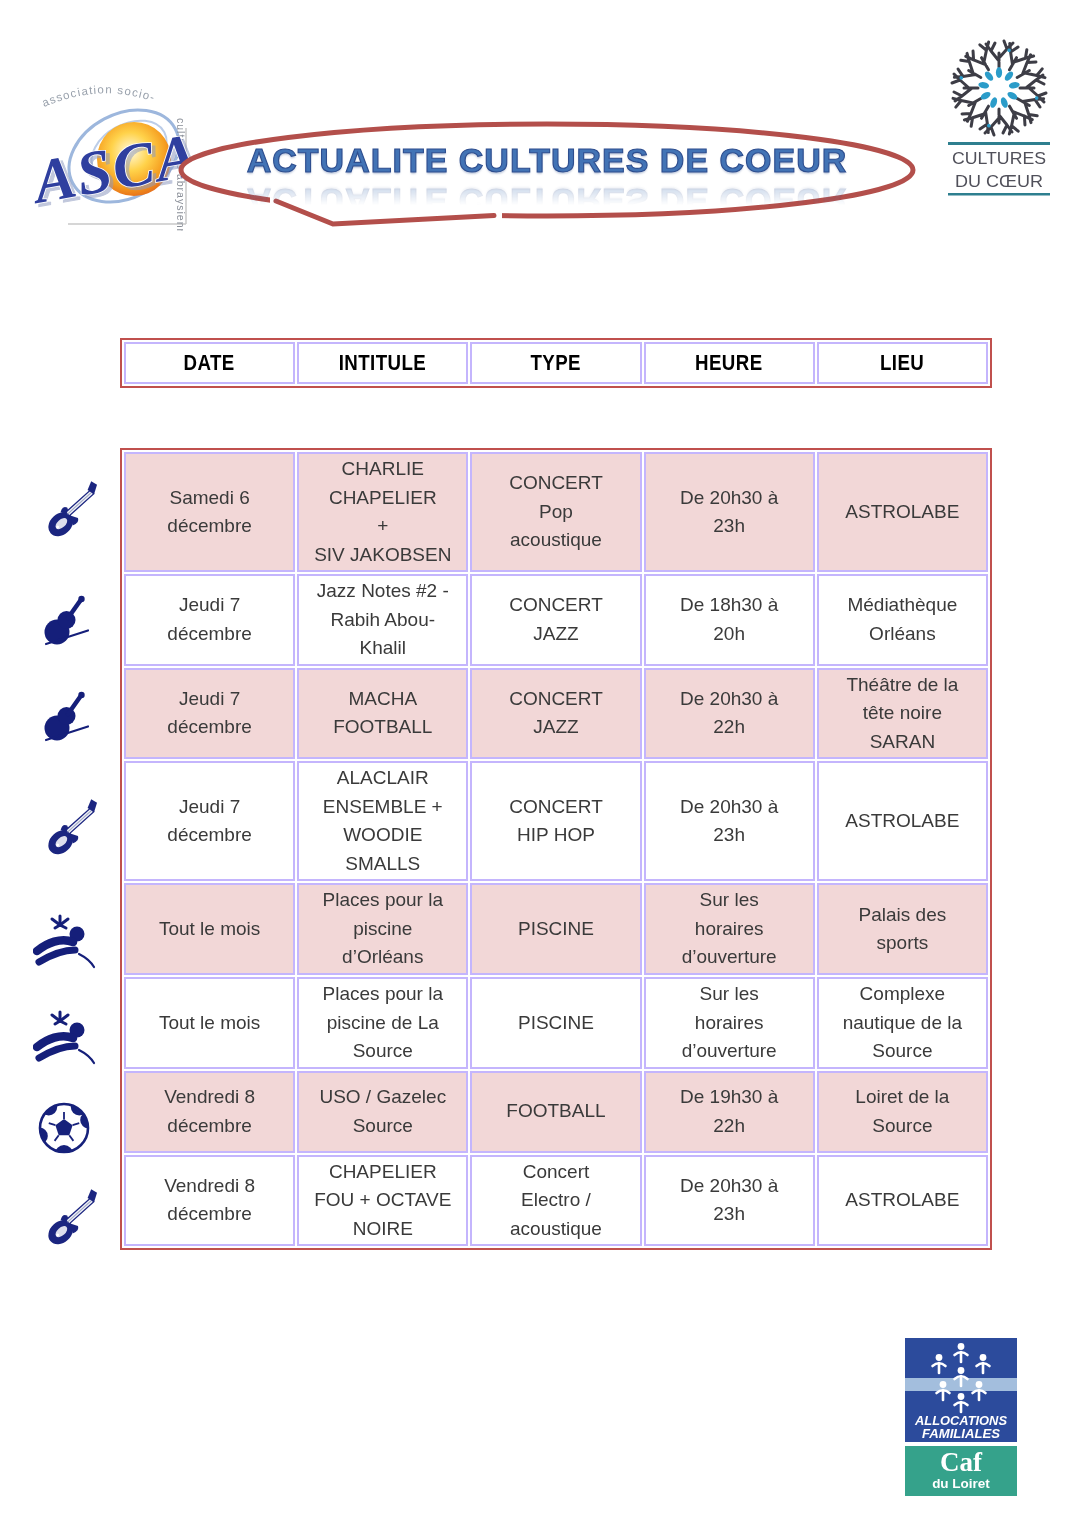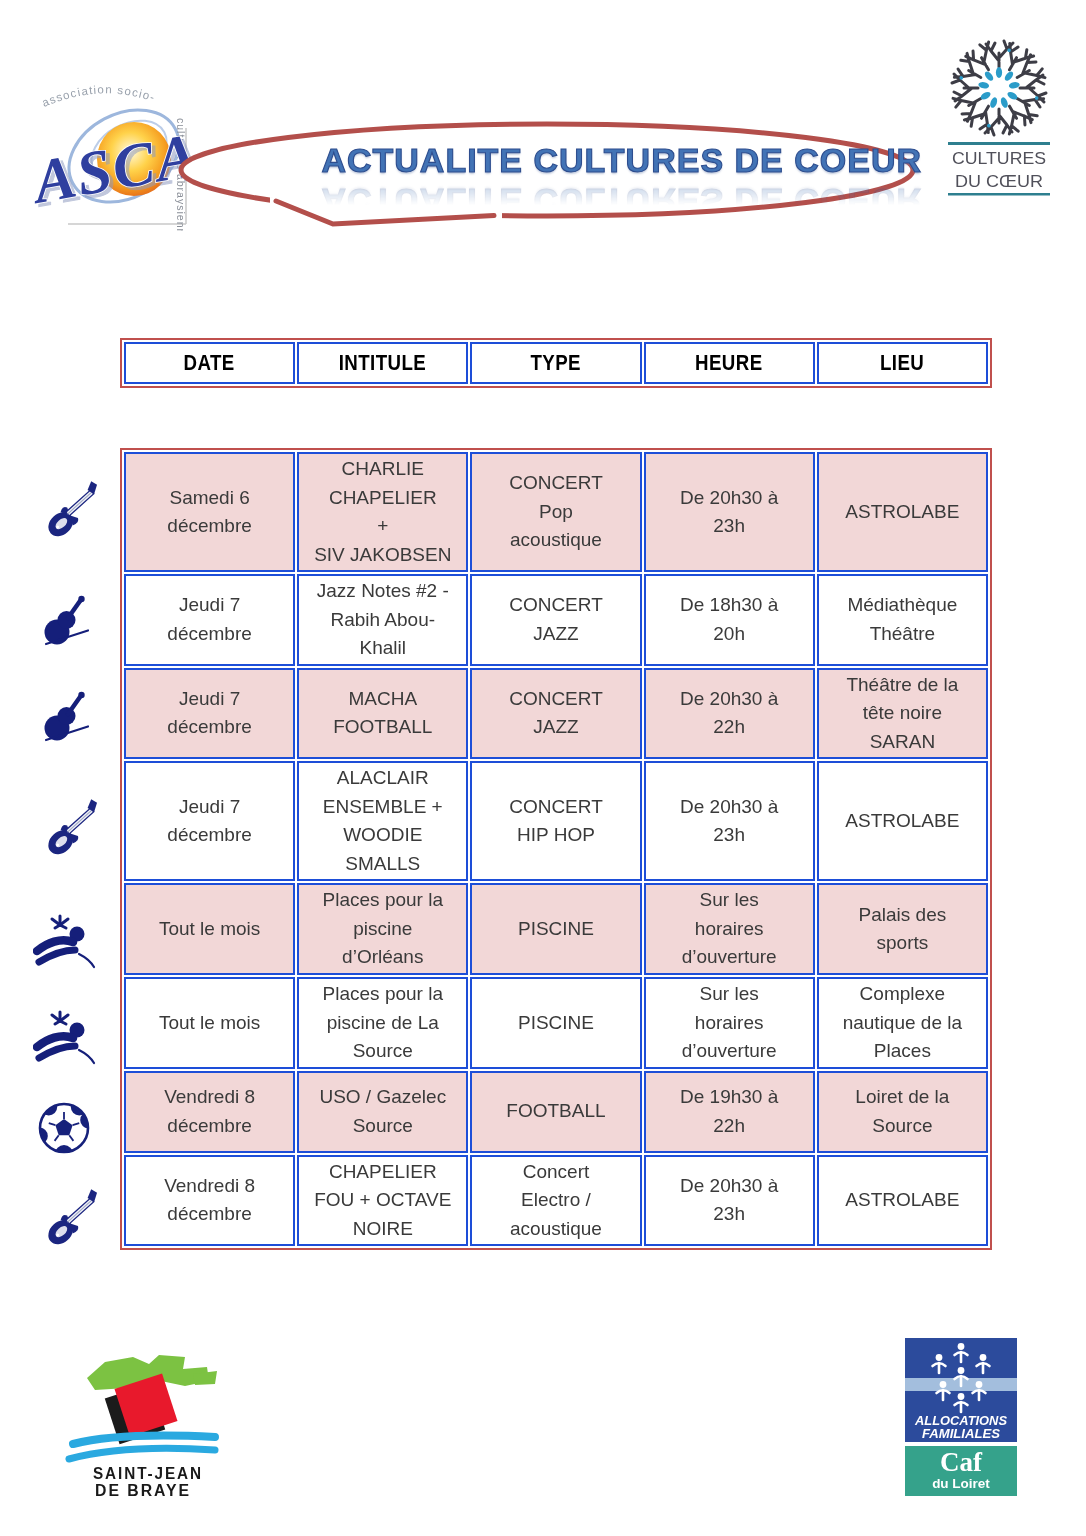--- a/index.html
+++ b/index.html
@@ -2,33 +2,33 @@
 <html><head>
 <meta charset="utf-8">
 <style>
   html,body{margin:0;padding:0;background:#ffffff;}
   #page{position:relative;width:1086px;height:1536px;background:#ffffff;overflow:hidden;
         font-family:"Liberation Sans",sans-serif;}
 
   
   .bubble{position:absolute;left:172px;top:120px;width:750px;height:125px;}
   .bubble svg{position:absolute;left:0;top:0;}
-  .bubble-title{position:absolute;left:0;right:0;top:21px;text-align:right;
+  .bubble-title{position:absolute;left:0;right:0;top:21px;text-align:center;
       font-size:34px;font-weight:bold;letter-spacing:1px;color:#4273b5;
       -webkit-text-stroke:1.1px #2d4d8e;
       text-shadow:0 2px 2px rgba(120,140,180,.45);}
   .bubble-title.reflection{top:61px;transform:scaleY(-1);opacity:.3;
       -webkit-mask-image:linear-gradient(to top,#000 8%,transparent 62%);
       mask-image:linear-gradient(to top,#000 8%,transparent 62%);}
 
   
   table.grid{position:absolute;left:120px;width:872px;table-layout:fixed;
       border-collapse:separate;border-spacing:2px;background:#fff;
       border:2px solid #c0504d;}
-  table.grid th,table.grid td{border:2px solid #1d4ed8;text-align:center;
+  table.grid th,table.grid td{border:2px solid #c4b5fd;text-align:center;
       vertical-align:middle;background:#ffffff;overflow:hidden;}
   table.head{top:338px;}
   table.head th{height:36px;font-size:22px;color:#000;}
   table.head th span{display:inline-block;transform:scaleX(.85);font-weight:bold;letter-spacing:.5px;}
   table.body{top:448px;}
   table.body td{font-size:19px;color:#3a3a3a;line-height:1.5;white-space:pre-line;padding:1px 4px;}
   tr.shaded td{background:#f2d7d7;}
 
   
   .row-icon{position:absolute;}
@@ -162,21 +162,21 @@
       <td>Jeudi 7
 décembre</td>
       <td>Jazz Notes #2 -
 Rabih Abou-
 Khalil</td>
       <td>CONCERT
 JAZZ</td>
       <td>De 18h30 à
 20h</td>
       <td>Médiathèque
-Théâtre</td>
+Orléans</td>
     </tr>
     <tr class="shaded" style="height:88px">
       <td>Jeudi 7
 décembre</td>
       <td>MACHA
 FOOTBALL</td>
       <td>CONCERT
 JAZZ</td>
       <td>De 20h30 à
 22h</td>
@@ -213,21 +213,21 @@
       <td>Tout le mois</td>
       <td>Places pour la
 piscine de La
 Source</td>
       <td>PISCINE</td>
       <td>Sur les
 horaires
 d’ouverture</td>
       <td>Complexe
 nautique de la
-Places</td>
+Source</td>
     </tr>
     <tr class="shaded" style="height:82px">
       <td>Vendredi 8
 décembre</td>
       <td>USO / Gazelec
 Source</td>
       <td>FOOTBALL</td>
       <td>De 19h30 à
 22h</td>
       <td>Loiret de la
@@ -333,32 +333,20 @@
       </svg></div>
   <div class="row-icon" style="left:36px;top:1100px">
     <svg width="56" height="56" viewBox="0 0 56 56">
         <use href="#ic-football"></use>
       </svg></div>
   <div class="row-icon" style="left:37px;top:1183px">
     <svg width="72" height="72" viewBox="0 0 72 72">
         <use href="#ic-guitar"></use>
       </svg></div>
 
-  <div class="logo" style="left:65px;top:1348px;width:175px;height:150px;">
-    <svg width="175" height="150" viewBox="0 0 175 150">
-      <polygon points="22,30 40,14 68,9 84,16 94,7 120,9 118,21 142,19 144,33 120,38 96,33 62,40 30,42" fill="#7cc242"></polygon>
-      <polygon points="128,26 152,23 150,36 130,37" fill="#7cc242"></polygon>
-      <rect x="46" y="42" width="48" height="48" transform="rotate(-18 70 66)" fill="#1b1b1b"></rect>
-      <rect x="56" y="32" width="50" height="50" transform="rotate(-18 81 57)" fill="#e8192c"></rect>
-      <path d="M 8 96 Q 55 84 150 89" stroke="#2aa9e0" stroke-width="8" fill="none" stroke-linecap="round"></path>
-      <path d="M 4 111 Q 60 96 150 102" stroke="#2aa9e0" stroke-width="7" fill="none" stroke-linecap="round"></path>
-      <text x="83" y="131" text-anchor="middle" font-size="16" font-weight="bold" letter-spacing="2" fill="#1a1a1a" textLength="110" lengthAdjust="spacingAndGlyphs" font-family="Liberation Sans, sans-serif">SAINT-JEAN</text>
-      <text x="78" y="148" text-anchor="middle" font-size="16" font-weight="bold" letter-spacing="2" fill="#1a1a1a" textLength="96" lengthAdjust="spacingAndGlyphs" font-family="Liberation Sans, sans-serif">DE BRAYE</text>
-    </svg>
-  </div>
 
   <div class="logo" style="left:905px;top:1338px;width:112px;height:158px;">
     <svg width="112" height="158" viewBox="0 0 112 158">
       <defs>
         <g id="caf-person" stroke="#ffffff" stroke-width="2.6" fill="none" stroke-linecap="round">
           <circle cx="0" cy="-7.5" r="3.4" fill="#ffffff" stroke="none"></circle>
           <path d="M -6.5 1 Q 0 -4.5 6.5 1"></path>
           <path d="M 0 -2 L 0 8"></path>
         </g>
       </defs>

